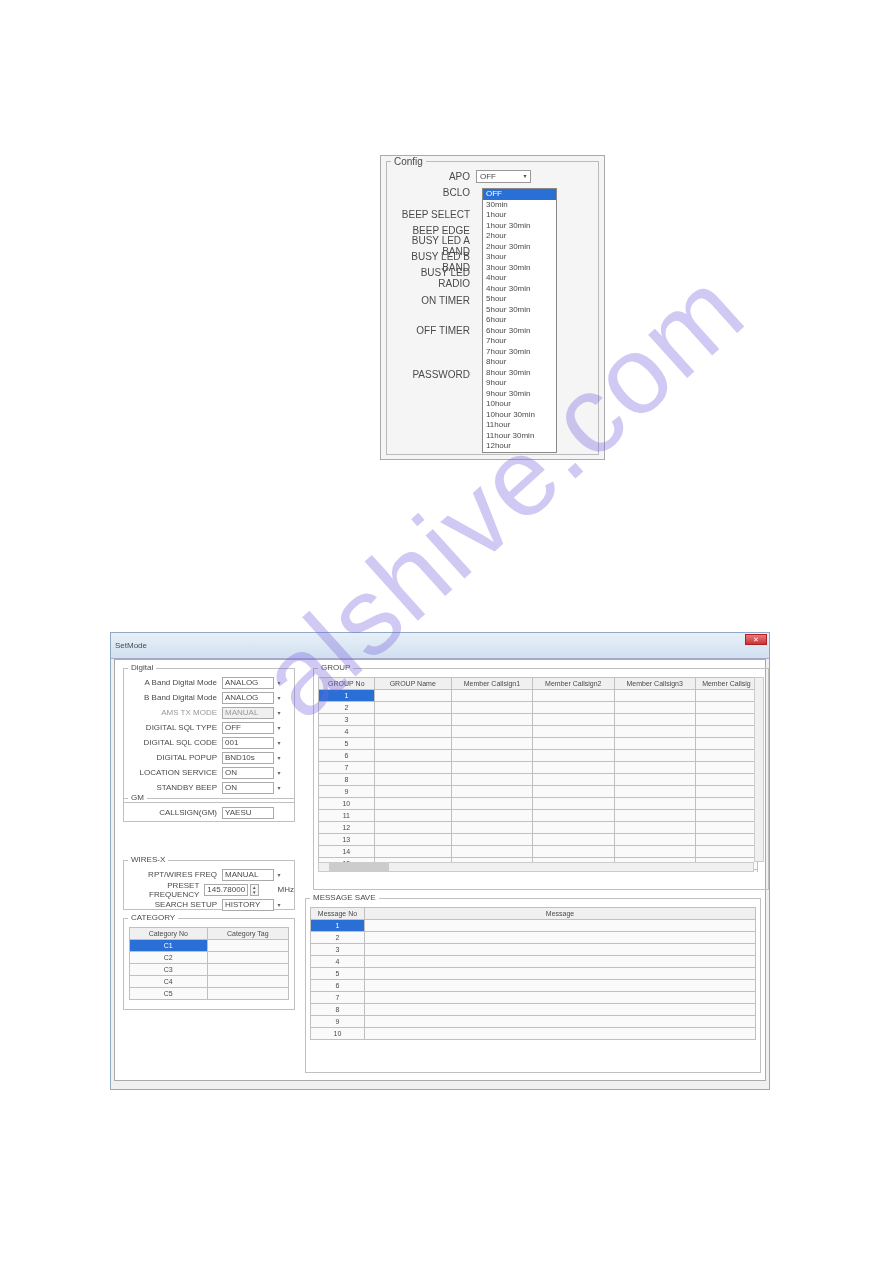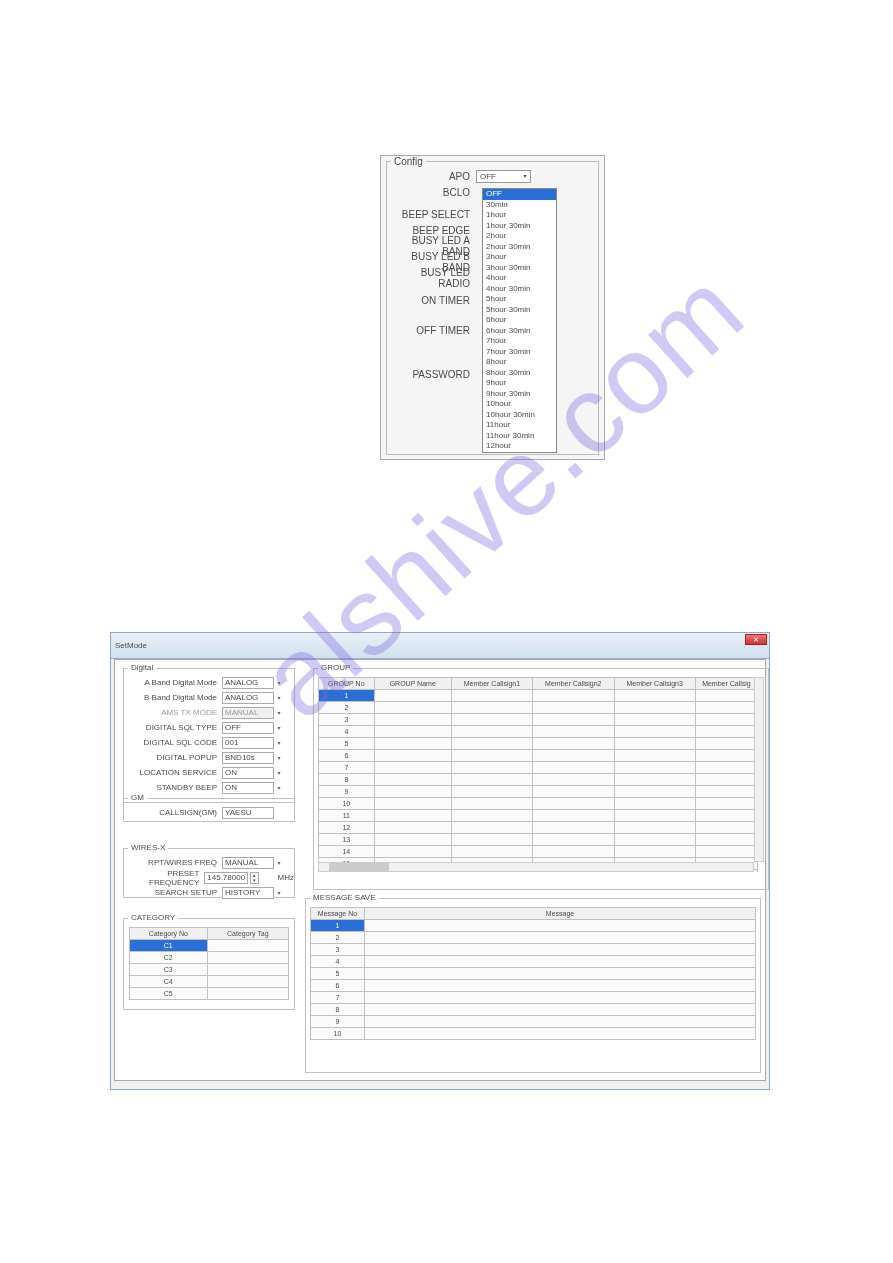--- a/index.html
+++ b/index.html
@@ -174,21 +174,21 @@
   .groupbox-title {
     position: absolute;
     top: -6px;
     left: 4px;
     background: #fff;
     padding: 0 3px;
     font-size: 8px;
   }
   .digital-box { top: 8px; left: 8px; width: 172px; height: 135px; }
   .gm-box { top: 138px; left: 8px; width: 172px; height: 24px; }
-  .wiresx-box { top: 188px; left: 8px; width: 172px; height: 50px; }
+  .wiresx-box { top: 200px; left: 8px; width: 172px; height: 50px; }
   .category-box { top: 258px; left: 8px; width: 172px; height: 92px; }
   .group-box { top: 8px; left: 198px; width: 456px; height: 222px; }
   .msgsave-box { top: 238px; left: 190px; width: 456px; height: 175px; }
   .frow {
     display: flex;
     align-items: center;
     height: 15px;
     padding-left: 3px;
   }
   .flabel {

